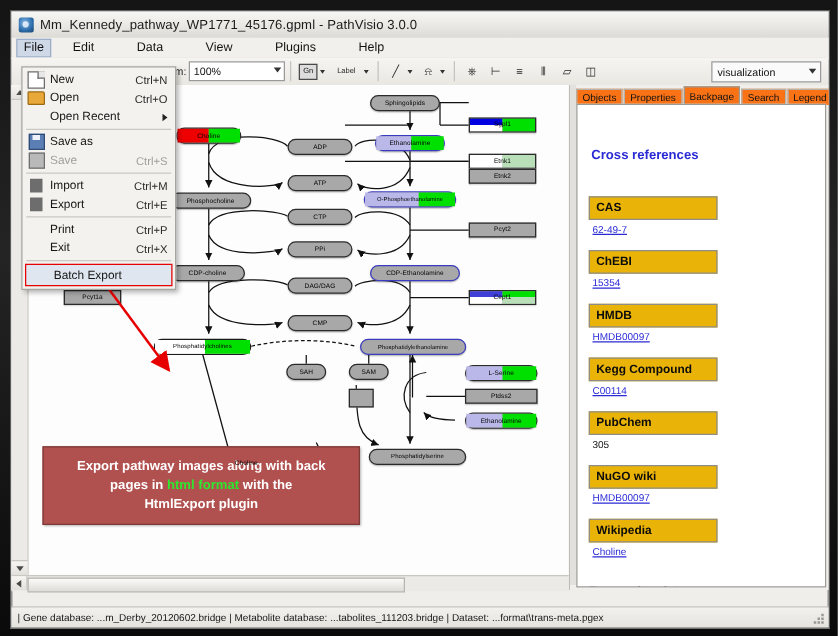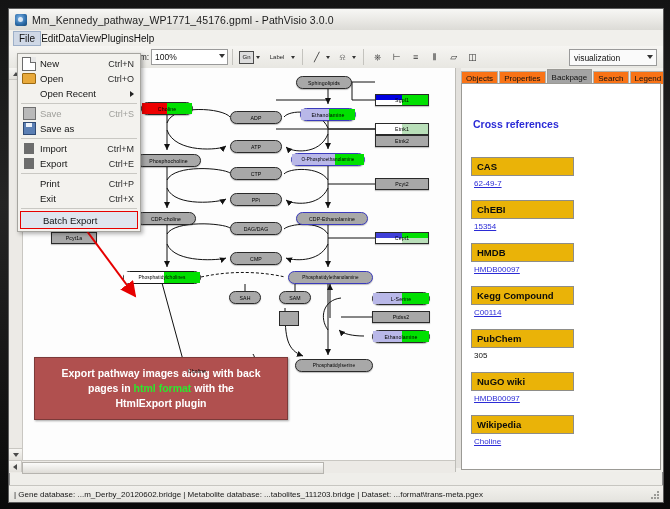--- a/index.html
+++ b/index.html
@@ -42,21 +42,21 @@
   #title-text{
     font-size:10.5px;color:#1b1b1b;white-space:nowrap;letter-spacing:.1px;
   }
   
   #menubar{
     position:absolute;left:0;top:21px;width:654px;height:16px;
     background:#f1f0ec;border-bottom:1px solid #d6d5d0;
     display:flex;align-items:center;padding-left:4px;
   }
   .menu-item{
-    font-size:10px;color:#121212;padding:1px 0;line-height:13px;
+    font-size:10px;color:#121212;padding:1px 17px;line-height:13px;
     white-space:nowrap;
   }
   .menu-item.active{background:#cfd8e6;border:1px solid #9eb0c9;padding:0 5px;}
   
   #toolbar{
     position:absolute;left:0;top:37px;width:654px;height:22px;
     background:linear-gradient(180deg,#f6f5f2 0%,#e8e7e2 100%);
     border-bottom:1px solid #c9c8c3;
     display:flex;align-items:center;
   }
@@ -185,21 +185,21 @@
     background:#f0efeb;
   }
   #tabstrip{
     position:absolute;left:5px;top:1px;width:200px;height:15px;display:flex;align-items:flex-end;
   }
   .tab{
     height:12px;padding:0 4px;font-size:8px;color:#111;background:#f97316;
     border:1px solid #b3b2ad;border-bottom:none;margin-right:1px;
     display:flex;align-items:center;
   }
-  .tab.sel{background:#a3a3a3;height:14px;font-size:8px;border-color:#9b9a95;margin-top:44px;}
+  .tab.sel{background:#f97316;height:14px;font-size:8px;border-color:#9b9a95;margin-top:44px;}
   #panel-body{
     position:absolute;left:5px;top:15px;width:198px;height:385px;
     background:#fff;border:1px solid #9b9a95;overflow:hidden;
   }
   .panel-scroll-l{position:absolute;left:0;top:0;width:5px;height:400px;background:#e3e1dd;}
   #xref-title{
     position:absolute;left:11px;top:34px;font-size:10.5px;font-weight:bold;color:#2b2bd6;
   }
   .xbox{
     position:absolute;left:9px;width:96px;height:17px;background:#eab308;
@@ -528,33 +528,33 @@
           </span>
       <span class="lbl">Open</span>
       <span class="acc">Ctrl+O</span>
     </div>
     <div class="fm-row">
       <span class="ic"></span>
       <span class="lbl">Open Recent</span>
       <span class="submenu-arrow"></span>
     </div>
     <div class="fm-sep"></div>
+    <div class="fm-row">
+      <span class="ic">
+            <span class="mi mi-save2"></span>
+          </span>
+      <span class="lbl">Save as</span>
+      <span class="acc"></span>
+    </div>
     <div class="fm-row dis">
       <span class="ic">
             <span class="mi mi-save"></span>
           </span>
       <span class="lbl">Save</span>
       <span class="acc">Ctrl+S</span>
-    </div>
-    <div class="fm-row">
-      <span class="ic">
-            <span class="mi mi-save2"></span>
-          </span>
-      <span class="lbl">Save as</span>
-      <span class="acc"></span>
     </div>
     <div class="fm-sep"></div>
     <div class="fm-row">
       <span class="ic">
             <span class="mi mi-imp"></span>
           </span>
       <span class="lbl">Import</span>
       <span class="acc">Ctrl+M</span>
     </div>
     <div class="fm-row">

